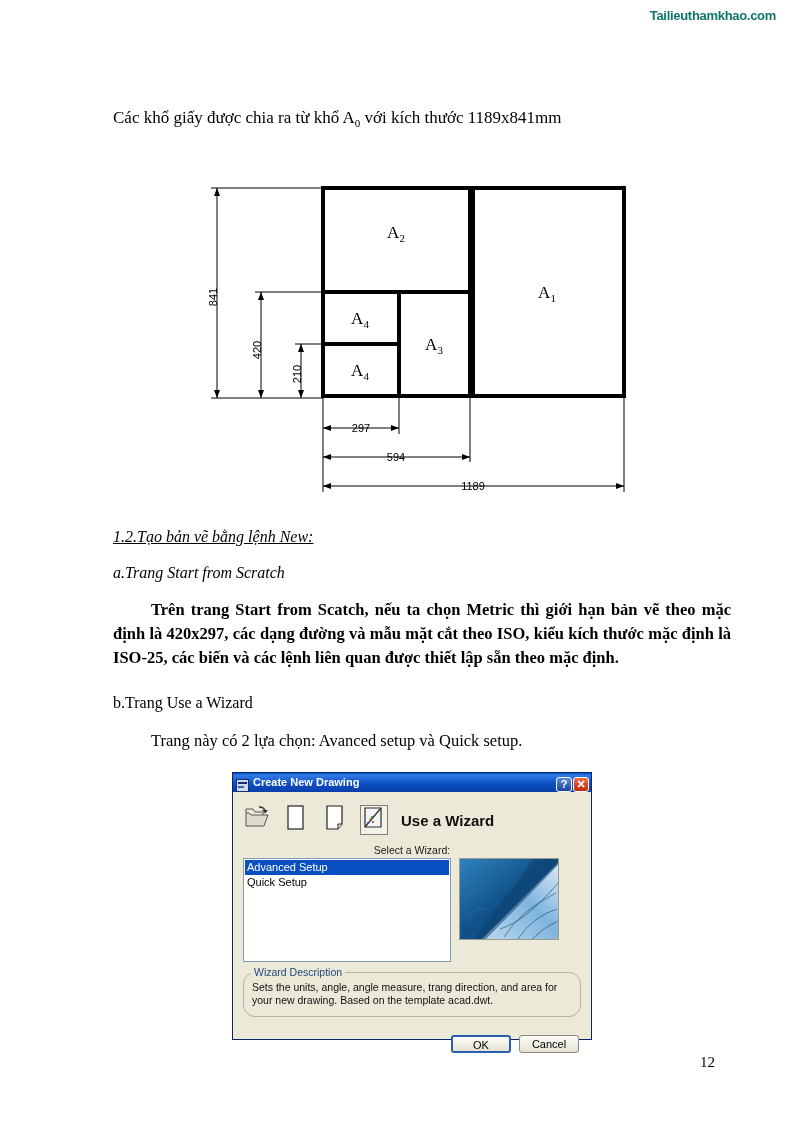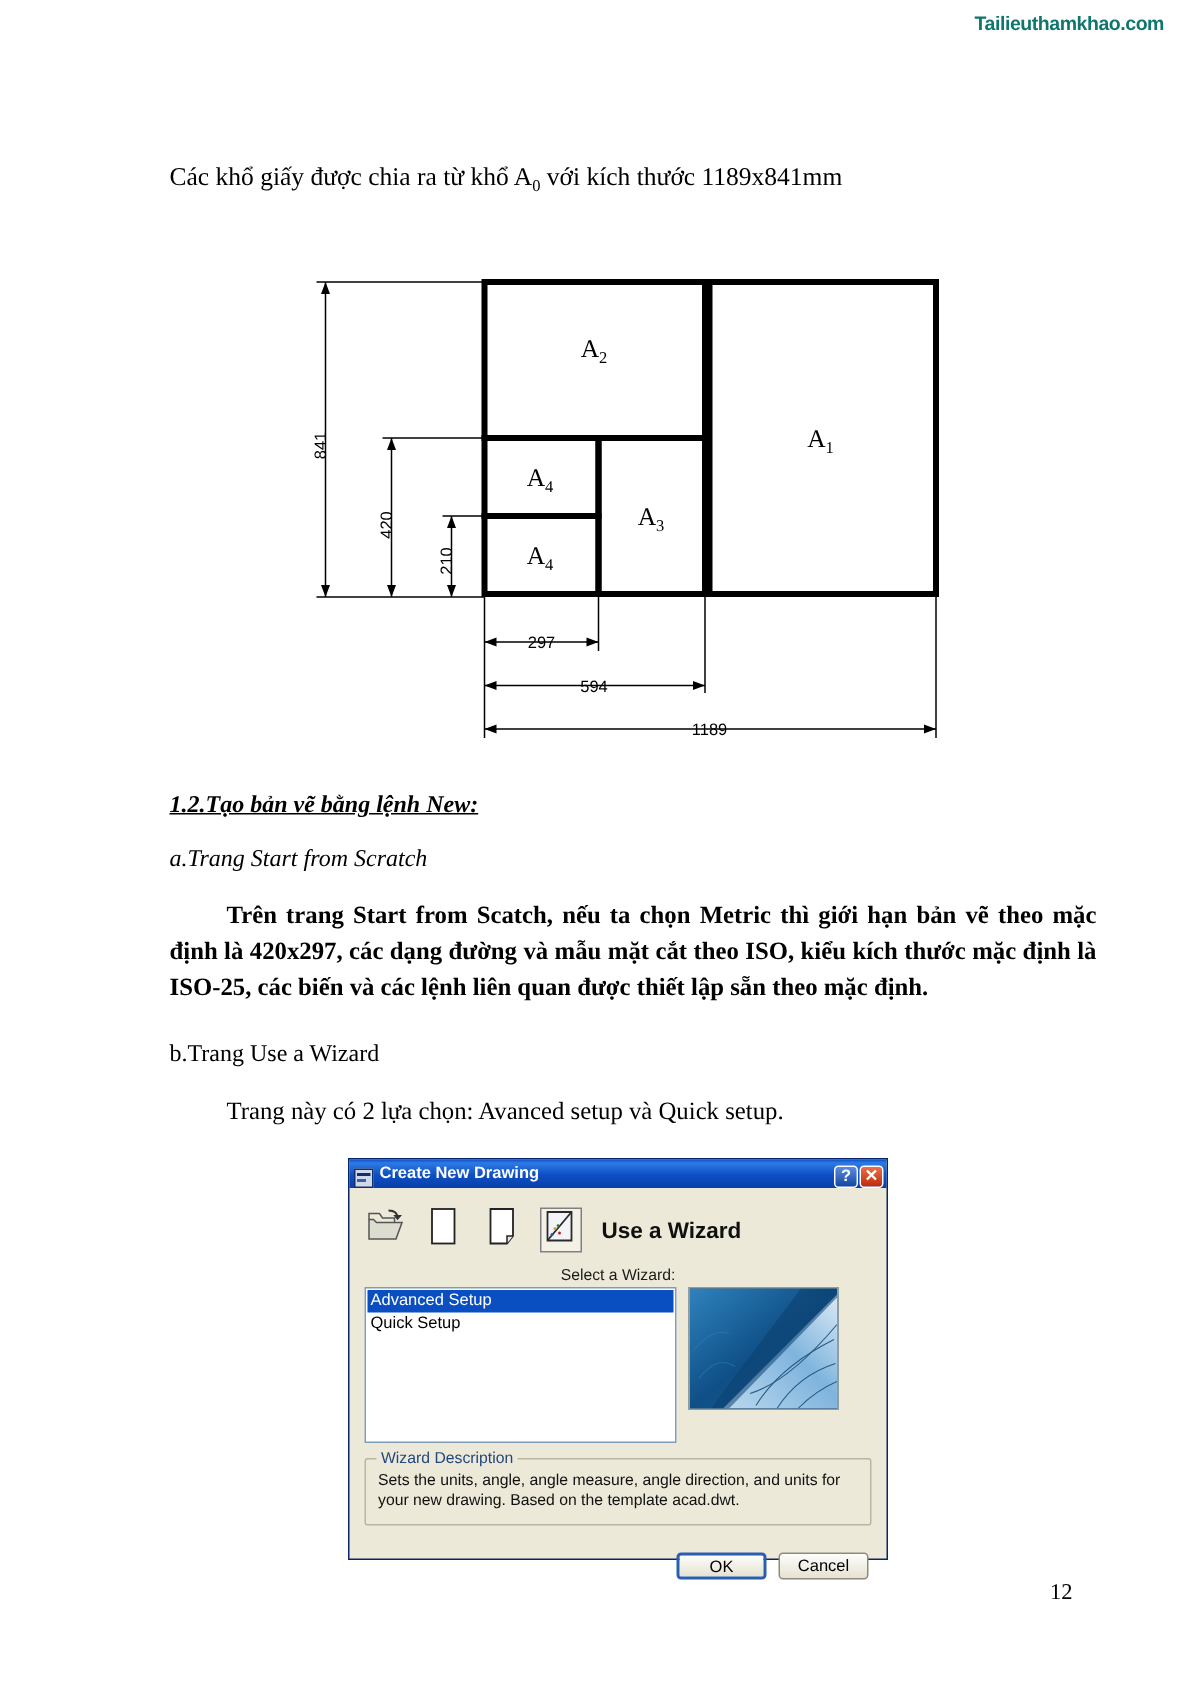--- a/index.html
+++ b/index.html
@@ -37,21 +37,21 @@
     white-space: nowrap;
   }
   .intro-line sub { font-size: 11px; }
 
   .sec-heading {
     position: absolute;
     left: 113px;
     top: 528px;
     font-size: 16px;
     font-style: italic;
-    font-weight: 700;
+    font-weight: 400;
     text-decoration: underline;
     white-space: nowrap;
   }
   .sub-a {
     position: absolute;
     left: 113px;
     top: 564px;
     font-size: 16px;
     white-space: nowrap;
     font-style: italic;
@@ -227,21 +227,21 @@
     box-sizing: border-box;
     position: relative;
     overflow: hidden;
     background: #1b5d96;
   }
   .preview svg { display: block; }
 
   .groupbox {
     margin-top: 10px;
     border: 1px solid #b9b5a3;
-    border-radius: 2px;
+    border-radius: 12px;
     padding: 8px 8px 9px 8px;
     position: relative;
   }
   .group-title {
     position: absolute;
     top: -7px;
     left: 7px;
     background: #ece9d8;
     padding: 0 3px;
     font-size: 10.5px;
@@ -457,21 +457,21 @@
           <g stroke="#2a7ab5" stroke-width="0.8" fill="none" opacity="0.6">
             <path d="M2 42 Q14 26 26 30"></path>
             <path d="M6 60 Q18 44 30 52"></path>
           </g>
         </svg>
       </div>
     </div>
 
     <div class="groupbox">
       <span class="group-title">Wizard Description</span>
-      <div class="group-text">Sets the units, angle, angle measure, angle direction, and units for your new drawing. Based on the template acad.dwt.</div>
+      <div class="group-text">Sets the units, angle, angle measure, trang direction, and area for your new drawing. Based on the template acad.dwt.</div>
     </div>
 
     <div class="btn-row">
       <span class="btn default">OK</span>
       <span class="btn">Cancel</span>
     </div>
 
   </div>
 </div>
 

